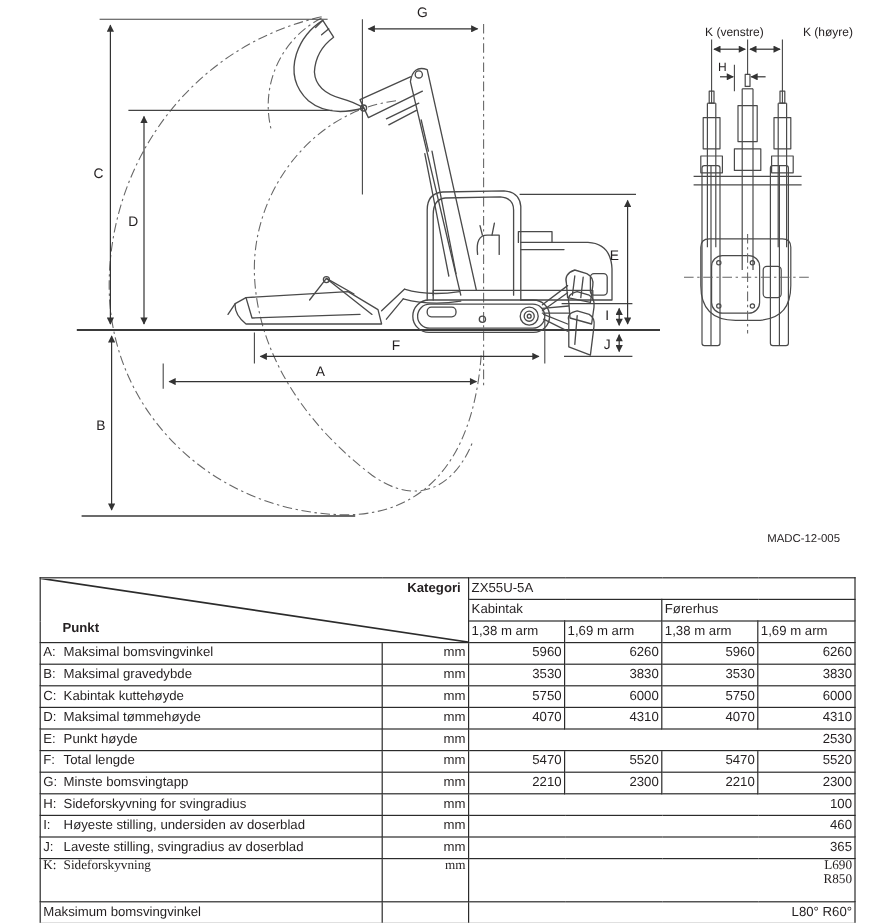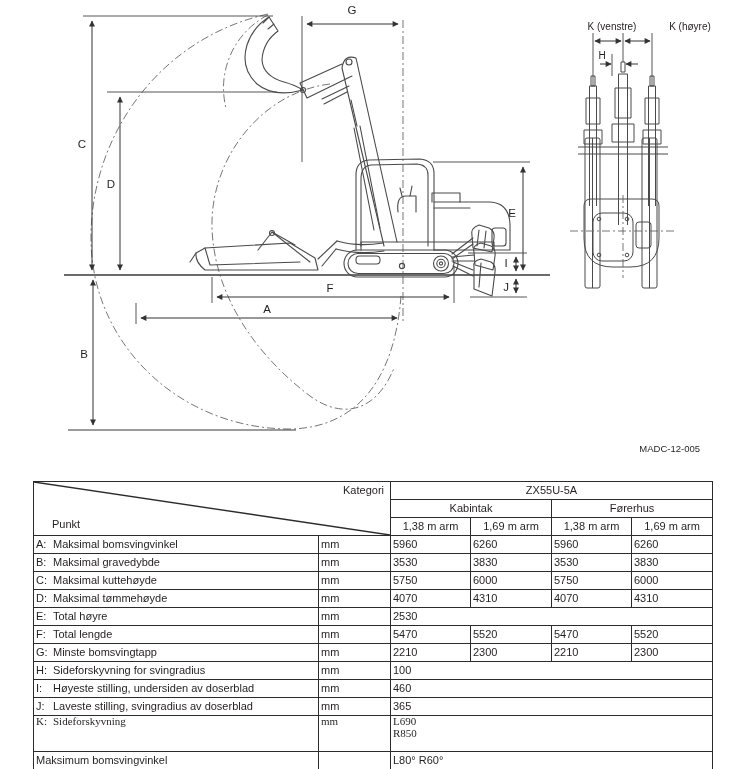--- a/index.html
+++ b/index.html
@@ -19,29 +19,29 @@
   table.spec{
     position:absolute;left:33px;top:481px;width:679px;
     border-collapse:collapse;table-layout:fixed;
     font-size:11px;color:var(--ink);
   }
   table.spec td{
     border:1px solid var(--line);
     padding:0 2px;height:17px;line-height:1.05;
     overflow:hidden;white-space:nowrap;
   }
-  td.hc{text-align:center;}
+  td.hc{text-align:left;}
   td.bt3{border-top:3px solid var(--line);}
   td.bb3{border-bottom:3px solid var(--line);}
   td.bb2{border-bottom:2.5px solid var(--line);}
   td.lab{text-align:left;padding-left:5px;}
   span.letter{display:inline-block;width:17px;}
-  td.center{text-align:left;}
+  td.center{text-align:right;}
   td.vtop{vertical-align:top;padding-top:2px;font-family:Liberation Serif, serif;}
-  td.diag-cell{position:relative;padding:0;}
+  td.diag-cell{position:relative;padding:0;font-weight:bold;}
   td.diag-cell .diag-svg{position:absolute;top:0;left:0;width:100%;height:100%;}
   td.diag-cell .kategori{position:absolute;top:3px;right:6px;}
   td.diag-cell .punkt{position:absolute;bottom:4px;left:6px;padding-left:12px;}
   tr.krow td{height:35px;}
   td.indent{padding-left:27px;}
 </style>
 </head>
 <body>
 
 <div class="diagram">
@@ -270,37 +270,37 @@
   </tr>
   <tr>
     <td class="lab"><span class="letter">B:</span><span>Maksimal gravedybde</span></td>
     <td class="center">mm</td>
     <td class="center">3530</td>
     <td class="center">3830</td>
     <td class="center">3530</td>
     <td class="center">3830</td>
   </tr>
   <tr>
-    <td class="lab"><span class="letter">C:</span><span>Maksimal kuttehøyde</span></td>
+    <td class="lab"><span class="letter">C:</span><span>Kabintak kuttehøyde</span></td>
     <td class="center">mm</td>
     <td class="center">5750</td>
     <td class="center">6000</td>
     <td class="center">5750</td>
     <td class="center">6000</td>
   </tr>
   <tr>
     <td class="lab"><span class="letter">D:</span><span>Maksimal tømmehøyde</span></td>
     <td class="center">mm</td>
     <td class="center">4070</td>
     <td class="center">4310</td>
     <td class="center">4070</td>
     <td class="center">4310</td>
   </tr>
   <tr>
-    <td class="lab"><span class="letter">E:</span><span>Total høyre</span></td>
+    <td class="lab"><span class="letter">E:</span><span>Punkt høyde</span></td>
     <td class="center">mm</td>
     <td class="center" colspan="4">2530</td>
   </tr>
   <tr>
     <td class="lab"><span class="letter">F:</span><span>Total lengde</span></td>
     <td class="center">mm</td>
     <td class="center">5470</td>
     <td class="center">5520</td>
     <td class="center">5470</td>
     <td class="center">5520</td>

